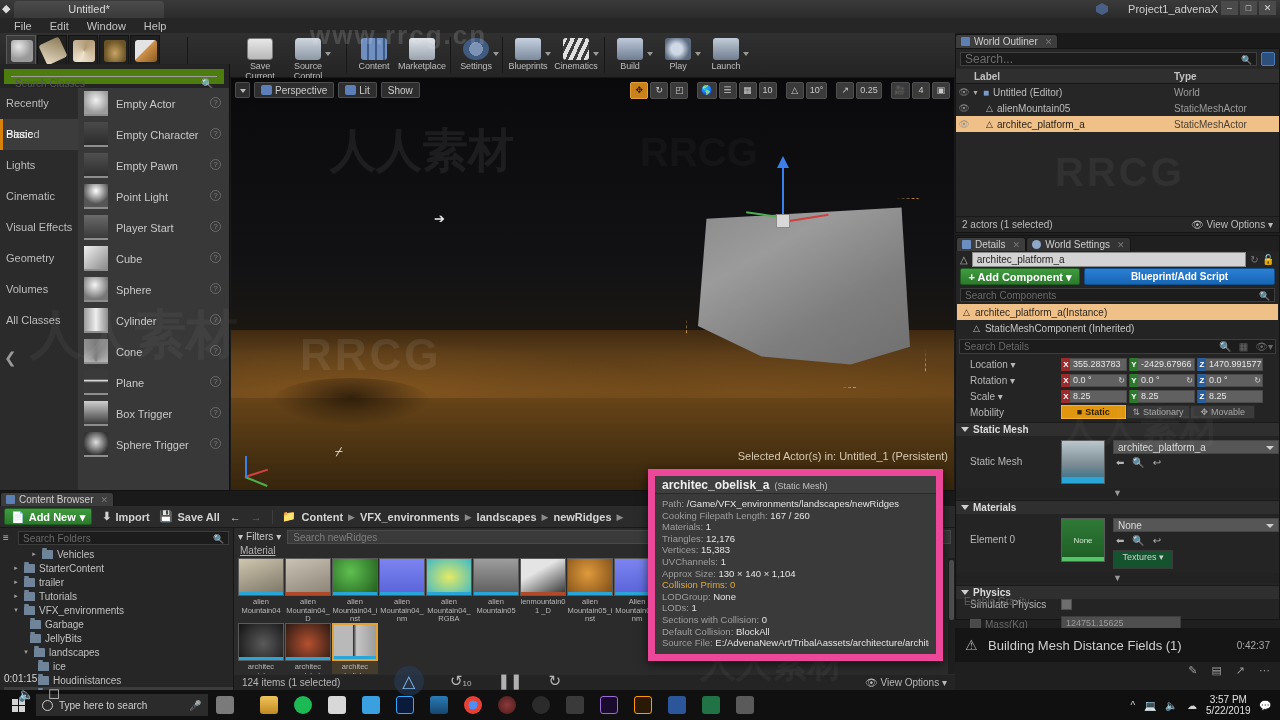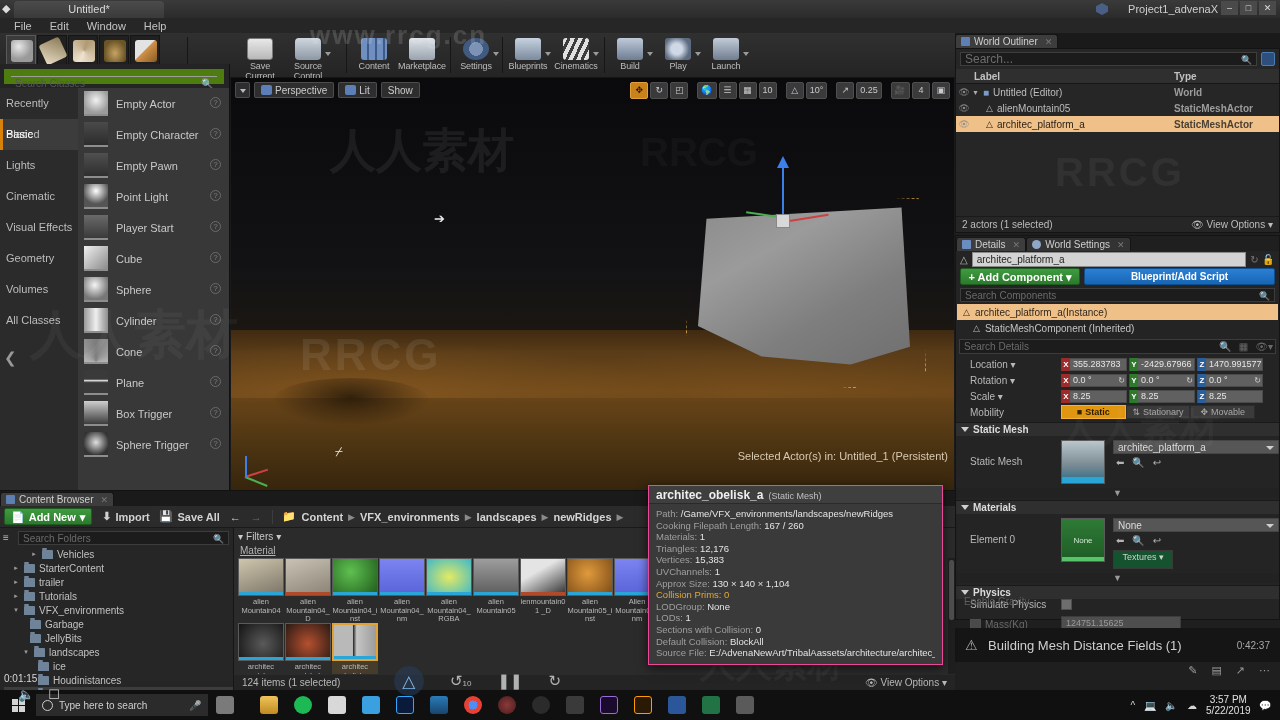--- a/index.html
+++ b/index.html
@@ -108,21 +108,21 @@
   .ol-search .mg{position:absolute;right:3px;top:1px;color:#9a9a9a;font-size:9px;}
   .ol-addbtn{width:14px;height:14px;background:#2d4f7c;border:1px solid #4a7cb8;border-radius:2px;position:relative;}
   .ol-head{display:flex;height:15px;background:#2f2f2f;border-bottom:1px solid #161616;align-items:center;
     font-size:10px;color:#c2c2c2;font-weight:bold;}
   .ol-head .c1{flex:1;padding-left:18px;}
   .ol-head .c2{width:105px;}
   .ol-row{display:flex;height:16px;align-items:center;font-size:10px;color:#bdbdbd;}
   .ol-row.sel{background:#f0c089;color:#2a2218;}
   .ol-eye{width:16px;text-align:center;font-size:9px;color:#8f8f8f;}
   .ol-lbl{flex:1;display:flex;align-items:center;gap:4px;}
-  .ol-type{width:105px;color:#9c9c9c;font-weight:bold;}
+  .ol-type{width:105px;color:#9c9c9c;}
   .ol-row.sel .ol-type{color:#4a4034;}
   .ol-foot{position:absolute;left:0;bottom:0;width:100%;height:16px;display:flex;align-items:center;
     justify-content:space-between;padding:0 6px;font-size:10px;color:#bdbdbd;background:#262626;border-top:1px solid #1a1a1a;}
 
   .details{position:absolute;left:0;top:202px;width:325px;bottom:70px;background:#242424;border:1px solid #141414;}
   .det-namerow{display:flex;align-items:center;height:17px;padding:2px 4px;gap:4px;}
   .det-namefield{flex:1;height:15px;background:#d3d3d3;border:1px solid #8a8a8a;color:#1e1e1e;font-size:10px;
     line-height:14px;padding-left:4px;}
   .det-btnrow{display:flex;gap:4px;padding:0 4px 3px;}
   .addcomp{flex:0 0 120px;height:17px;background:linear-gradient(#3f9b3f,#2c7a2c);border:1px solid #1f5c1f;border-radius:2px;
@@ -218,22 +218,22 @@
   .cell .th .ub{position:absolute;bottom:0;left:0;right:0;height:3px;}
   .cell .cn{font-size:7.5px;color:#b9b9b9;text-align:center;line-height:8.5px;padding-top:2px;word-break:break-word;}
   .cell.sel .th{border:2px solid #e2a233;}
   .cell.sel{background:rgba(226,162,51,.15);}
   .cb-foot{position:absolute;left:0;bottom:0;width:100%;height:15px;display:flex;align-items:center;justify-content:space-between;
     padding:0 8px;font-size:10px;color:#b8b8b8;background:#242424;}
   .cb-scroll{position:absolute;right:0;top:30px;width:7px;bottom:16px;background:#1f1f1f;}
   .cb-scroll .thumbv{position:absolute;left:1px;top:2px;width:5px;height:60px;background:#4f4f4f;border-radius:2px;}
 
   
-  .tooltip{position:absolute;left:648px;top:469px;width:295px;background:#3a3a3a;border:1px solid #ec4899;
-    box-shadow:0 3px 10px rgba(0,0,0,.6);z-index:40;margin-top:16px;}
+  .tooltip{position:absolute;left:648px;top:469px;width:295px;background:#3a3a3a;border:7px solid #ec4899;
+    box-shadow:0 3px 10px rgba(0,0,0,.6);z-index:40;}
   .tt-head{height:18px;background:#3f3f3f;border-bottom:1px solid #2a2a2a;display:flex;align-items:baseline;gap:5px;padding:0 7px;}
   .tt-title{font-size:12px;color:#efefef;font-weight:bold;line-height:18px;}
   .tt-sub{font-size:9px;color:#c0c0c0;}
   .tt-body{padding:4px 7px 5px;}
   .tt-row{font-size:9.5px;line-height:11.6px;color:#9f9f9f;white-space:nowrap;overflow:hidden;}
   .tt-row b{color:#e4e4e4;font-weight:normal;}
   .tt-row.warn, .tt-row.warn b{color:#e0a73a;}
 
   
   .wm{position:absolute;color:rgba(235,235,235,.16);font-weight:bold;pointer-events:none;user-select:none;}
@@ -897,20 +897,23 @@
         </div>
       </div>
 
       <div class="cb-main">
         <div class="filters-row">
           <div class="filt-btn">
             <span>▾</span>
             <span>Filters</span>
             <span>▾</span>
           </div>
+          <div class="cb-srch">
+            <span>Search newRidges</span>
+          </div>
         </div>
         <div class="mat-label">Material</div>
 
         <div class="grid">
 
           <div class="cell">
               <div class="th" style="background:linear-gradient(160deg,#cfc6ae,#7b7466)">
                 <div class="ub" style="background:#2aa5d8"></div>
               </div>
               <div class="cn">alien Mountain04</div>

